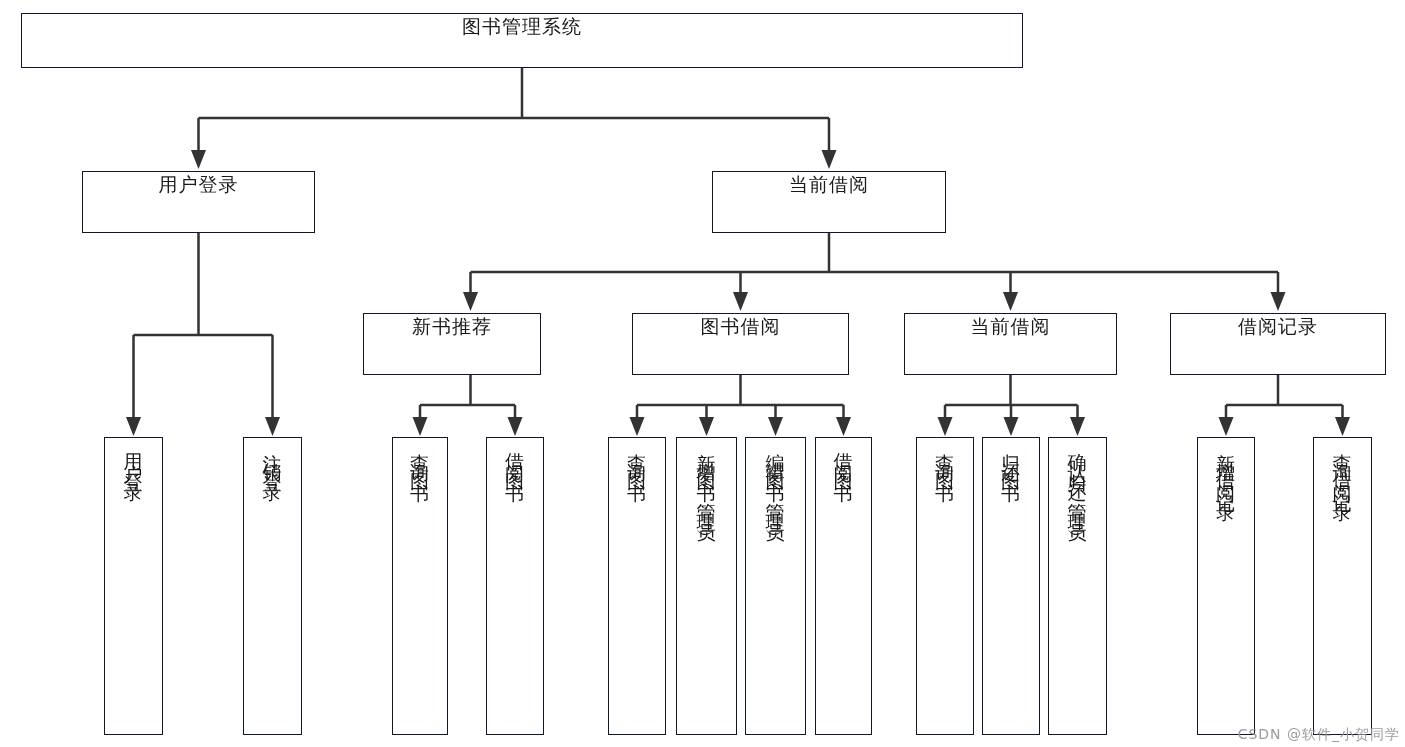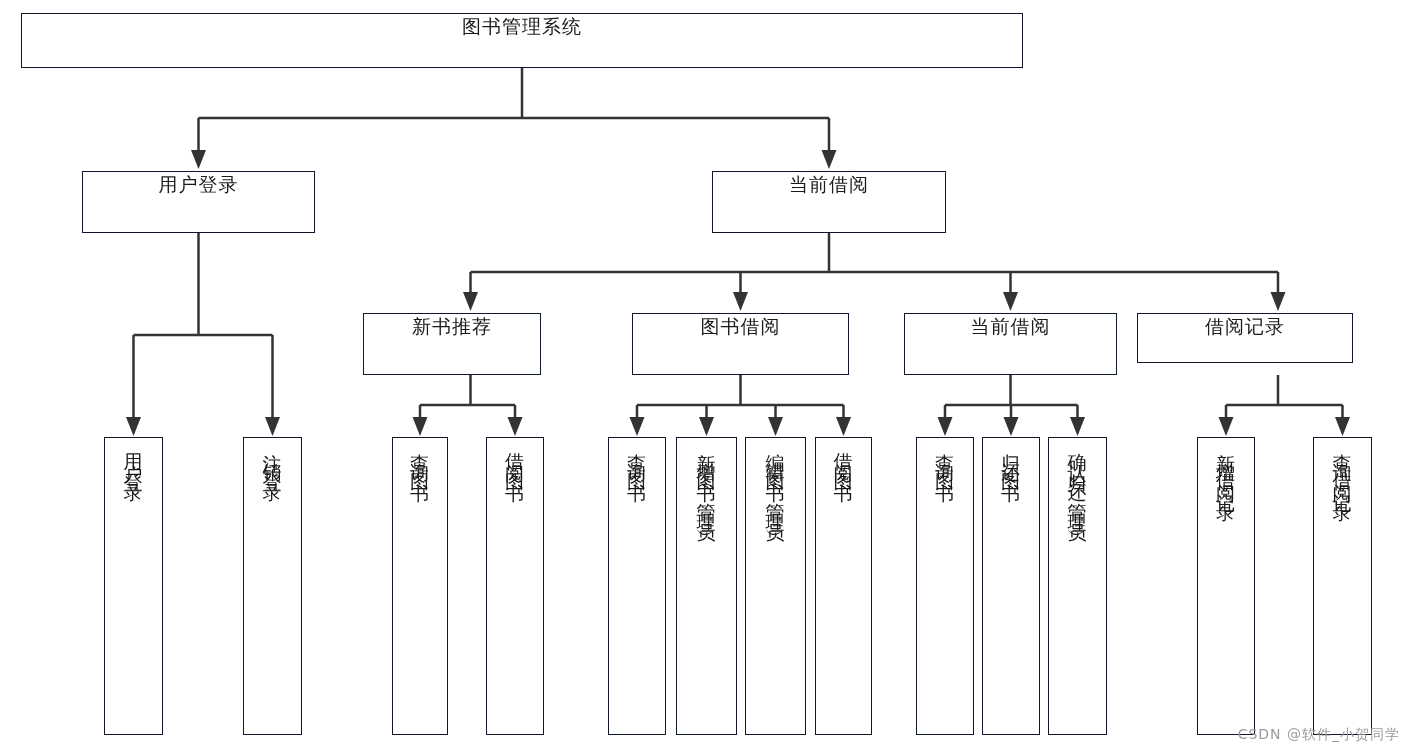--- a/index.html
+++ b/index.html
@@ -101,21 +101,21 @@
 
   <div class="hbox" style="left:363px; top:313px; width:178px; height:62px;">
     <span class="lbl">新书推荐</span>
   </div>
   <div class="hbox" style="left:632px; top:313px; width:217px; height:62px;">
     <span class="lbl">图书借阅</span>
   </div>
   <div class="hbox" style="left:904px; top:313px; width:213px; height:62px;">
     <span class="lbl">当前借阅</span>
   </div>
-  <div class="hbox" style="left:1137px; top:313px; width:216px; height:50px;">
+  <div class="hbox" style="left:1170px; top:313px; width:216px; height:62px;">
     <span class="lbl">借阅记录</span>
   </div>
 
   <div class="vbox" style="left:104px; top:437px; width:59px; height:298px;">
     <span class="lbl">用户登录</span>
   </div>
   <div class="vbox" style="left:243px; top:437px; width:59px; height:298px;">
     <span class="lbl">注销登录</span>
   </div>
 

